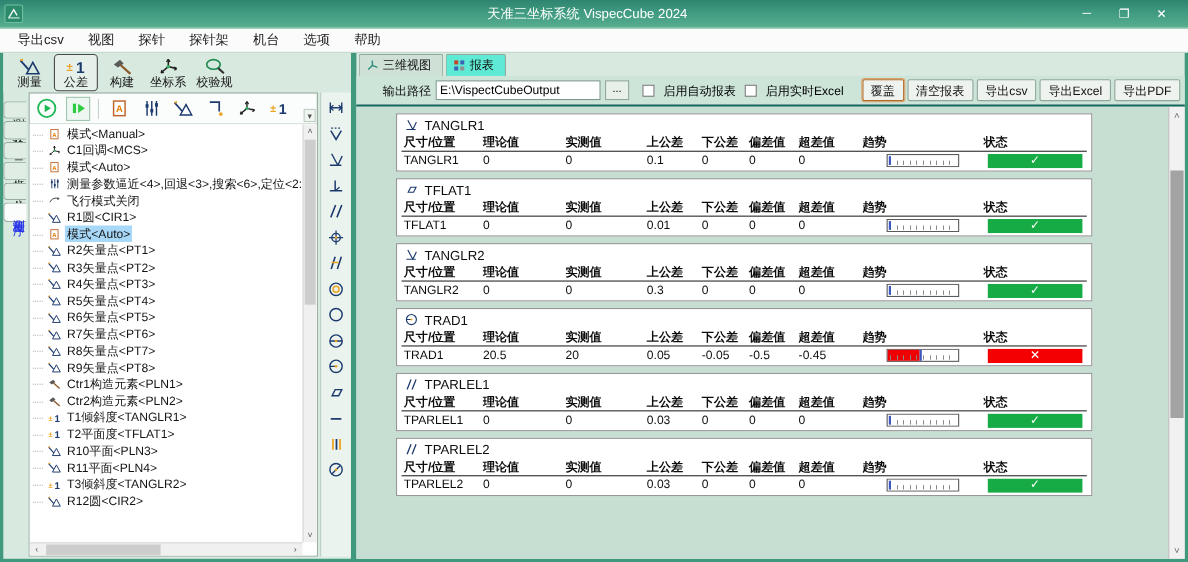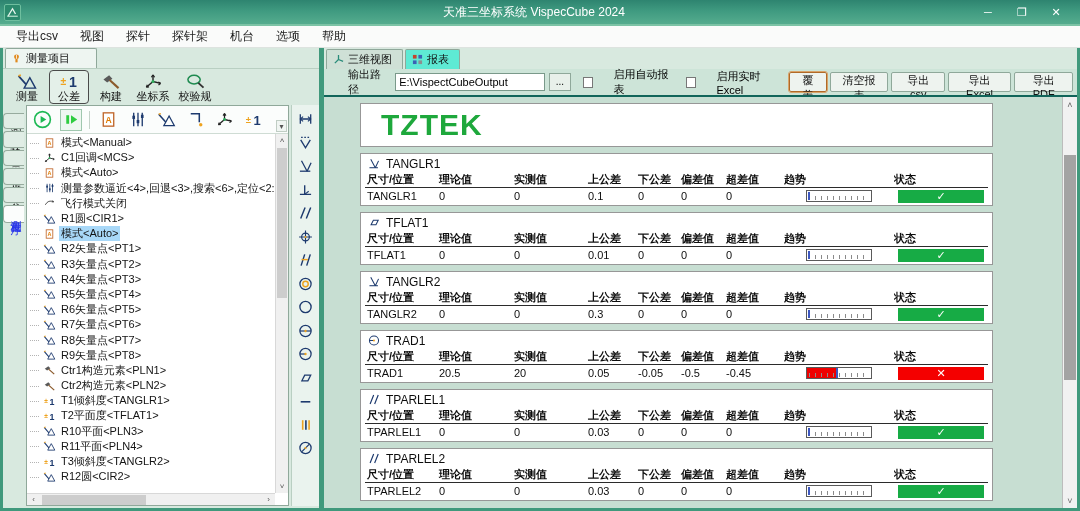--- a/index.html
+++ b/index.html
@@ -72,21 +72,21 @@
 
   
   .right-panel { flex:1; margin-left:5px; display:flex; flex-direction:column; background:#d8e9df; min-width:0; }
   .rp-tabbar { height:21px; display:flex; align-items:flex-end; padding-left:2px; gap:2px; }
   .rp-tab { display:flex; align-items:center; gap:4px; font-size:11px; color:#111; padding:2px 10px 2px 6px; border:1px solid #8fa89a; border-bottom:none; border-radius:2px 2px 0 0; background:#cfe0d6; }
   .rp-tab.active { background:#5eead4; }
   .rp-toolbar { height:26px; background:#cde4d8; display:flex; align-items:center; padding:0 4px; gap:4px; font-size:11px; }
   .rp-toolbar .lbl { color:#111;padding-left:20px; }
   .path-input { width:150px; height:18px; border:1px solid #7a998a; background:#fff; font-size:11px; font-family:inherit; padding:0 3px; }
   .browse-btn { width:22px; height:18px; border:1px solid #8fa89a; background:#e8f0ea; font-size:10px; line-height:10px; }
-  .chk { display:flex; align-items:center; gap:20px; margin-left:8px; }
+  .chk { display:flex; align-items:center; gap:8px; margin-left:8px; }
   .chk .box { width:11px; height:11px; background:#fff; border:1px solid #777; }
   .rp-buttons { margin-left:auto; display:flex; gap:3px; }
   .rp-btn { height:20px; padding:0 7px; font-size:11px; font-family:inherit; background:#eef3ef; border:1px solid #8fa89a; border-radius:2px; color:#111; }
   .rp-btn.emph { border:1px solid #b06a28; outline:1px solid #d8a36a; }
   .rp-divider { height:2px; background:#11655a; }
 
   .report-area { flex:1; background:#c7ded2; position:relative; overflow:hidden; padding:6px 0 0 36px; }
   .report-col { width:633px; }
   .rp-box { background:#fff; border:1px solid #979797; margin-bottom:6px; }
   .logo-box { height:44px; display:flex; align-items:center; padding-left:20px; }
@@ -280,28 +280,20 @@
       <span class="menu-item">探针</span>
       <span class="menu-item">探针架</span>
       <span class="menu-item">机台</span>
       <span class="menu-item">选项</span>
       <span class="menu-item">帮助</span>
     </div>
 
   <div class="main">
 
     <div class="left-panel">
-      <div class="panel-header">
-        <span class="panel-header-tab">
-          <svg width="11" height="11">
-              <use href="#ic-screw"></use>
-            </svg>
-          <span>测量项目</span>
-        </span>
-      </div>
       <div class="ribbon">
           <div class="ribbon-btn">
             <svg>
               <use href="#ic-meas"></use>
             </svg>
             <div class="rb-label">测量</div>
           </div>
           <div class="ribbon-btn active">
             <svg>
               <use href="#ic-tol"></use>
@@ -675,23 +667,20 @@
             <button class="rp-btn">清空报表</button>
             <button class="rp-btn">导出csv</button>
             <button class="rp-btn">导出Excel</button>
             <button class="rp-btn">导出PDF</button>
           </span>
       </div>
       <div class="rp-divider"></div>
 
       <div class="report-area">
         <div class="report-col">
-          <div class="rp-box logo-box">
-            <span class="logo-text">TZTEK</span>
-          </div>
           <div id="tables-host">
               <div class="rp-box tbl">
                 <div class="tbl-title">
                   <svg width="14" height="13">
                     <use href="#gdt-ang"></use>
                   </svg>
                   <span>TANGLR1</span>
                 </div>
                 <div class="trow hdr">
                   <span class="c">尺寸/位置</span>

